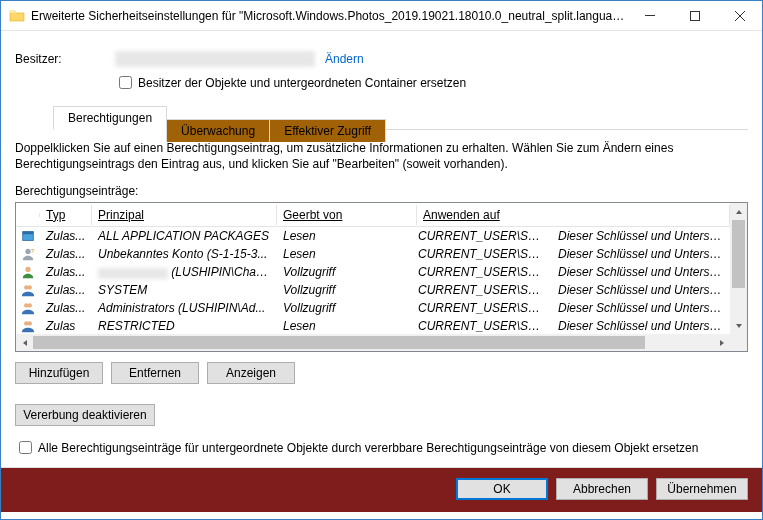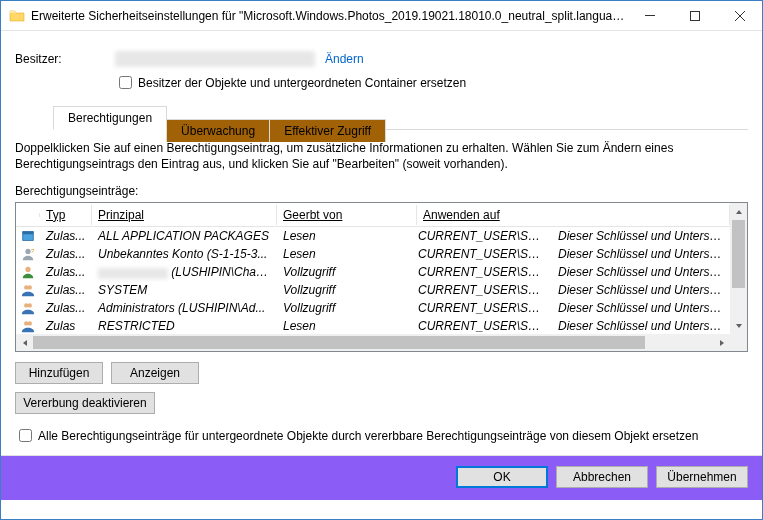--- a/index.html
+++ b/index.html
@@ -148,21 +148,21 @@
   }
   button.win.primary { border: 2px solid #0078d7; padding: 2px 0; }
 
   .replace-row { display:flex; align-items:center; margin-top: 12px; }
   .replace-row input { margin-right:6px; }
 
   .footer {
     display:flex; justify-content:flex-end; gap:8px;
     padding: 10px 14px 12px 14px;
     border-top: 1px solid #dfdfdf;
-    background: #8b5cf6;
+    background: #7f1d1d;
   }
   .footer button.win { min-width: 92px; }
 
   .blur-span {
     display:inline-block; width:70px; height:11px; background:#e7e7e7; filter:blur(2px); vertical-align:middle; border-radius:1px;
   }
 </style>
 </head>
 <body>
 
@@ -334,23 +334,24 @@
           <svg viewBox="0 0 8 8">
             <path d="M6 4 L2 7 V1 Z"></path>
           </svg>
         </div>
     </div>
     <div class="sb-corner"></div>
   </div>
 
   <div class="btnrow">
     <button class="win">Hinzufügen</button>
+    <button class="win">Entfernen</button>
     <button class="win">Anzeigen</button>
   </div>
-  <div class="btnrow" style="margin-top:8px;align-items:flex-end;">
+  <div class="btnrow" style="margin-top:20px;align-items:flex-end;">
     <button class="win" style="min-width:140px">Vererbung deaktivieren</button>
   </div>
 
   <label class="replace-row">
     <input type="checkbox" style="">
     <span>Alle Berechtigungseinträge für untergeordnete Objekte durch vererbbare Berechtigungseinträge von diesem Objekt ersetzen</span>
   </label>
 
 </div>
 

